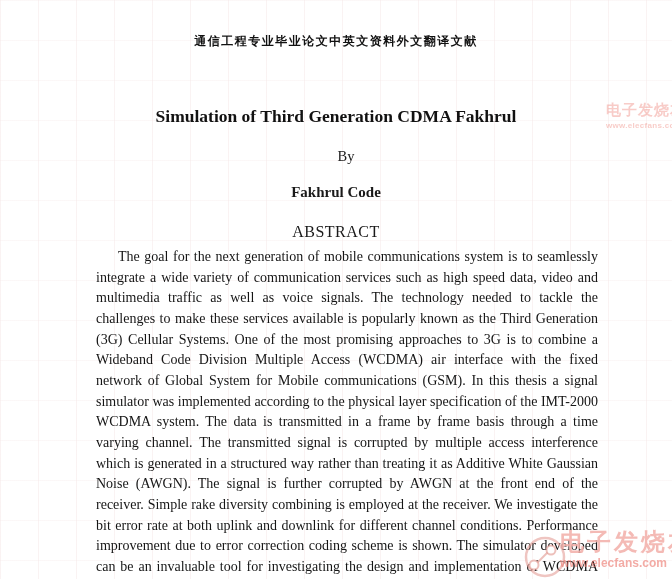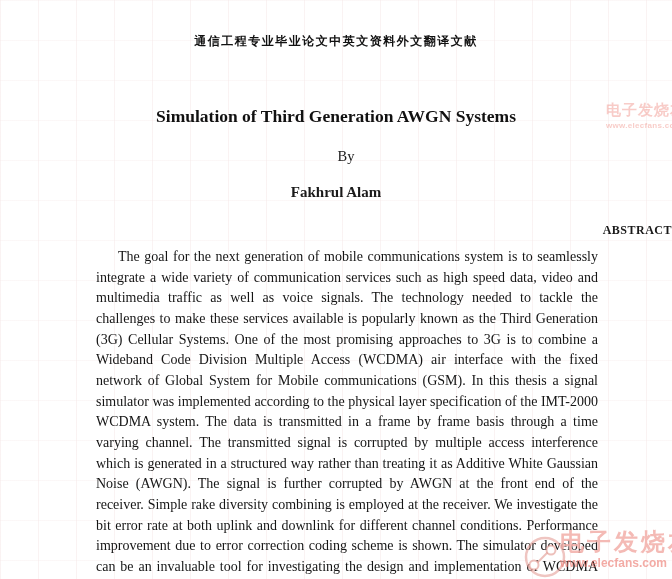--- a/index.html
+++ b/index.html
@@ -41,23 +41,23 @@
     padding-left:20px;
   }
   .author{
     margin:19px 0 0 0;
     text-align:center;
     font-weight:bold;
     font-size:15px;
   }
   .abstract-heading{
     margin:22px 0 0 0;
-    text-align:right;
-    font-weight:bold;
-    font-size:12px;
+    text-align:center;
+    font-weight:normal;
+    font-size:16px;
     letter-spacing:0.5px;
   }
   .abstract-body{
     position:absolute;
     left:96px;top:247px;
     width:502px;
     font-size:14px;
     line-height:20.65px;
     text-align:justify;
     text-indent:22px;
@@ -106,25 +106,25 @@
     white-space:nowrap;
   }
 </style>
 </head>
 <body>
 
 <div class="page">
 
   <div class="cn-title">通信工程专业毕业论文中英文资料外文翻译文献</div>
 
-  <div class="en-title">Simulation of Third Generation AWGN Systems</div>
+  <div class="en-title">Simulation of Third Generation CDMA Fakhrul</div>
 
   <div class="byline">By</div>
 
-  <div class="author">Fakhrul Alam</div>
+  <div class="author">Fakhrul Code</div>
 
   <div class="abstract-heading">ABSTRACT</div>
 
   <div class="abstract-body">The goal for the next generation of mobile communications system is to seamlessly integrate a wide variety of communication services such as high speed data, video and multimedia traffic as well as voice signals. The technology needed to tackle the challenges to make these services available is popularly known as the Third Generation (3G) Cellular Systems. One of the most promising approaches to 3G is to combine a Wideband Code Division Multiple Access (WCDMA) air interface with the fixed network of Global System for Mobile communications (GSM). In this thesis a signal simulator was implemented according to the physical layer specification of the IMT-2000 WCDMA system. The data is transmitted in a frame by frame basis through a time varying channel. The transmitted signal is corrupted by multiple access interference which is generated in a structured way rather than treating it as Additive White Gaussian Noise (AWGN). The signal is further corrupted by AWGN at the front end of the receiver. Simple rake diversity combining is employed at the receiver. We investigate the bit error rate at both uplink and downlink for different channel conditions. Performance improvement due to error correction coding scheme is shown. The simulator developed can be an invaluable tool for investigating the design and implementation of WCDMA systems.</div>
 
   <div class="wm-top">
     <span class="wm-brand">电子发烧友</span>
     <span class="wm-url">www.elecfans.com</span>
   </div>
 

